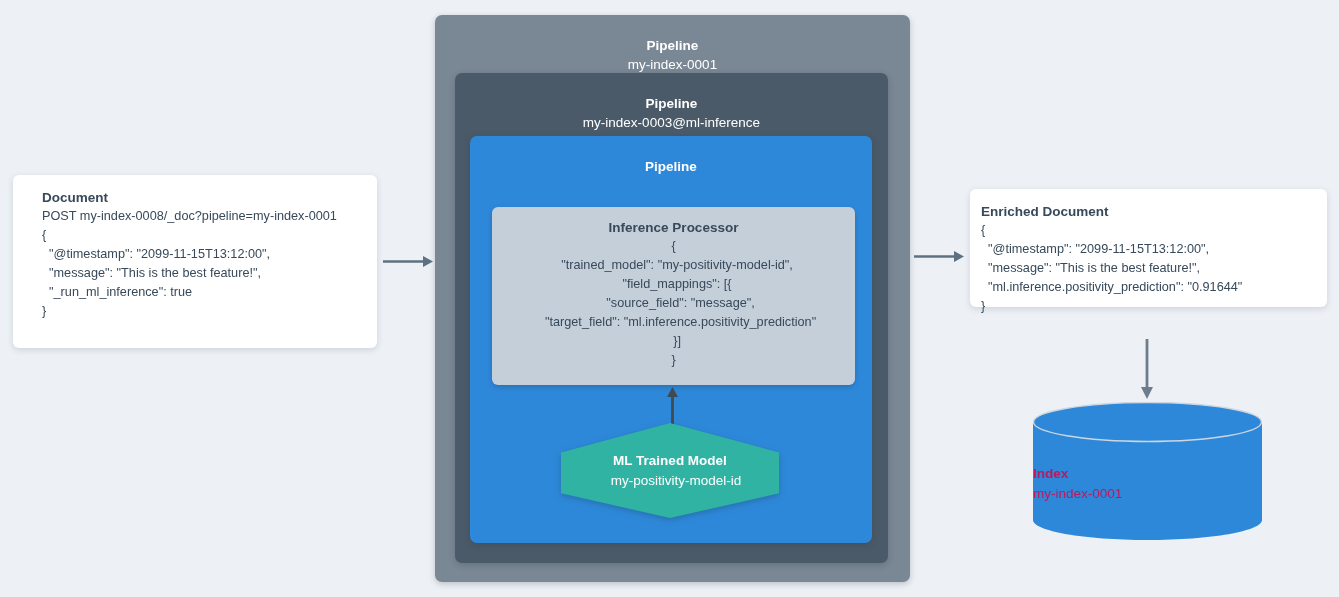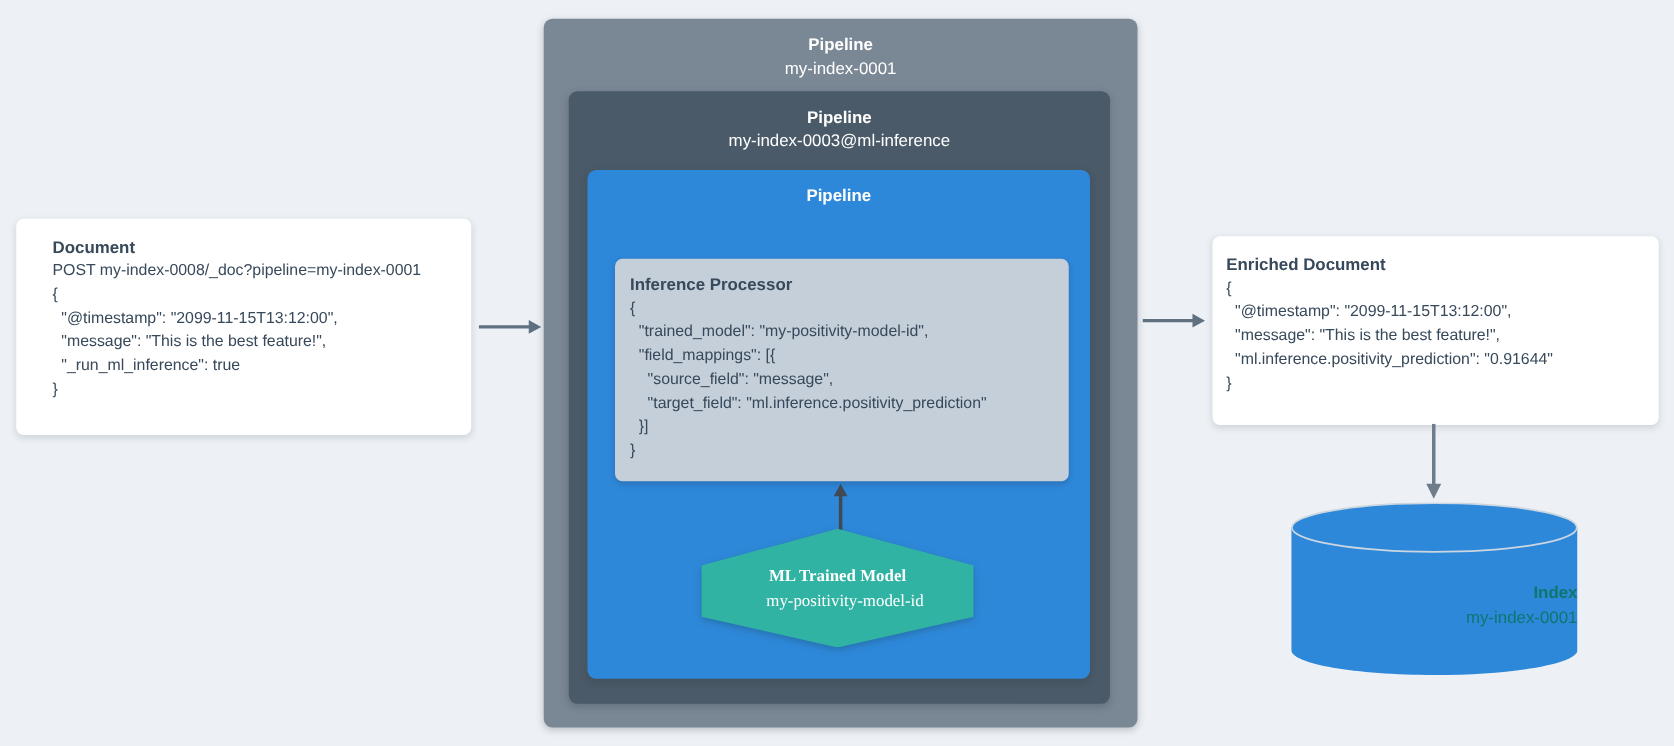--- a/index.html
+++ b/index.html
@@ -42,40 +42,41 @@
     border-radius: 7px;
     box-sizing: border-box;
     box-shadow: 0 2px 6px rgba(40,50,60,0.25);
   }
   .pipe-outer { background: #7a8795; }
   .pipe-mid   { background: #4b5a68; }
   .pipe-inner { background: #2e88da; }
   .pipe-head {
     text-align: center;
     color: #ffffff;
-    padding-top: 11px;
+    padding-top: 21px;
   }
   .pipe-head .lbl {
     font-weight: bold;
     font-size: 13.5px;
     line-height: 19px;
   }
   .pipe-head .nm {
     font-size: 13.5px;
     line-height: 19px;
   }
 
   
   .proc-panel {
     background: #c5cfda;
     border-radius: 6px;
     box-sizing: border-box;
     padding: 11px 12px;
     color: #37495a;
     box-shadow: 0 2px 5px rgba(30,45,60,0.25);
+    text-align: center;
   }
   .proc-panel .card-title { font-size: 13.5px; }
 
   
   .hex-wrap { filter: drop-shadow(0 2px 3px rgba(20,60,60,0.3)); }
   .hexagon {
     width: 218px;
     height: 95px;
     background: #30b3a3;
     clip-path: polygon(50% 0%, 100% 31%, 100% 74%, 50% 100%, 0% 74%, 0% 31%);
@@ -87,22 +88,22 @@
     text-align: center;
   }
   .hexagon .lbl { font-weight: bold; font-size: 13.5px; line-height: 20px; }
   .hexagon .nm  { font-size: 13.5px; line-height: 20px; margin-left: 12px; }
 
   
   .cyl-text {
     position: absolute;
     left: 0; right: 0;
     top: 62px;
-    text-align: right;
-    color: #0f766e;
+    text-align: left;
+    color: #be185d;
   }
   .cyl-text .lbl { font-weight: bold; font-size: 13.5px; line-height: 20px; }
   .cyl-text .nm  { font-size: 13.5px; line-height: 20px; }
 
   svg { display: block; }
 </style>
 </head>
 <body>
 
 <div id="stage">
@@ -155,35 +156,35 @@
     <div class="code-line">}</div>
   </div>
 
   <div class="abs" style="left:666px; top:387px;">
     <svg width="13" height="37">
       <polygon points="1,10 6.5,0 12,10" fill="#414a52"></polygon>
       <line x1="6.5" y1="8" x2="6.5" y2="37" stroke="#414a52" stroke-width="2.8"></line>
     </svg>
   </div>
 
-  <div class="hex-wrap abs" style="left:561px; top:423px;font-family:Liberation Serif, serif;">
+  <div class="hex-wrap abs" style="left:561px; top:423px;">
     <div class="hexagon">
       <div class="lbl">ML Trained Model</div>
       <div class="nm">my-positivity-model-id</div>
     </div>
   </div>
 
   <div class="abs" style="left:914px; top:250px;">
     <svg width="50" height="13">
       <line x1="0" y1="6.5" x2="41" y2="6.5" stroke="#5f7181" stroke-width="2.6"></line>
       <polygon points="40,1 50,6.5 40,12" fill="#5f7181"></polygon>
     </svg>
   </div>
 
-  <div class="card abs" style="left:970px; top:189px; width:357px; height:151px;">
+  <div class="card abs" style="left:970px; top:189px; width:357px; height:118px;">
     <div class="card-title">Enriched Document</div>
     <div class="code-line">{</div>
     <div class="code-line">  "@timestamp": "2099-11-15T13:12:00",</div>
     <div class="code-line">  "message": "This is the best feature!",</div>
     <div class="code-line">  "ml.inference.positivity_prediction": "0.91644"</div>
     <div class="code-line">}</div>
   </div>
 
   <div class="abs" style="left:1140px; top:339px;">
     <svg width="14" height="60">

